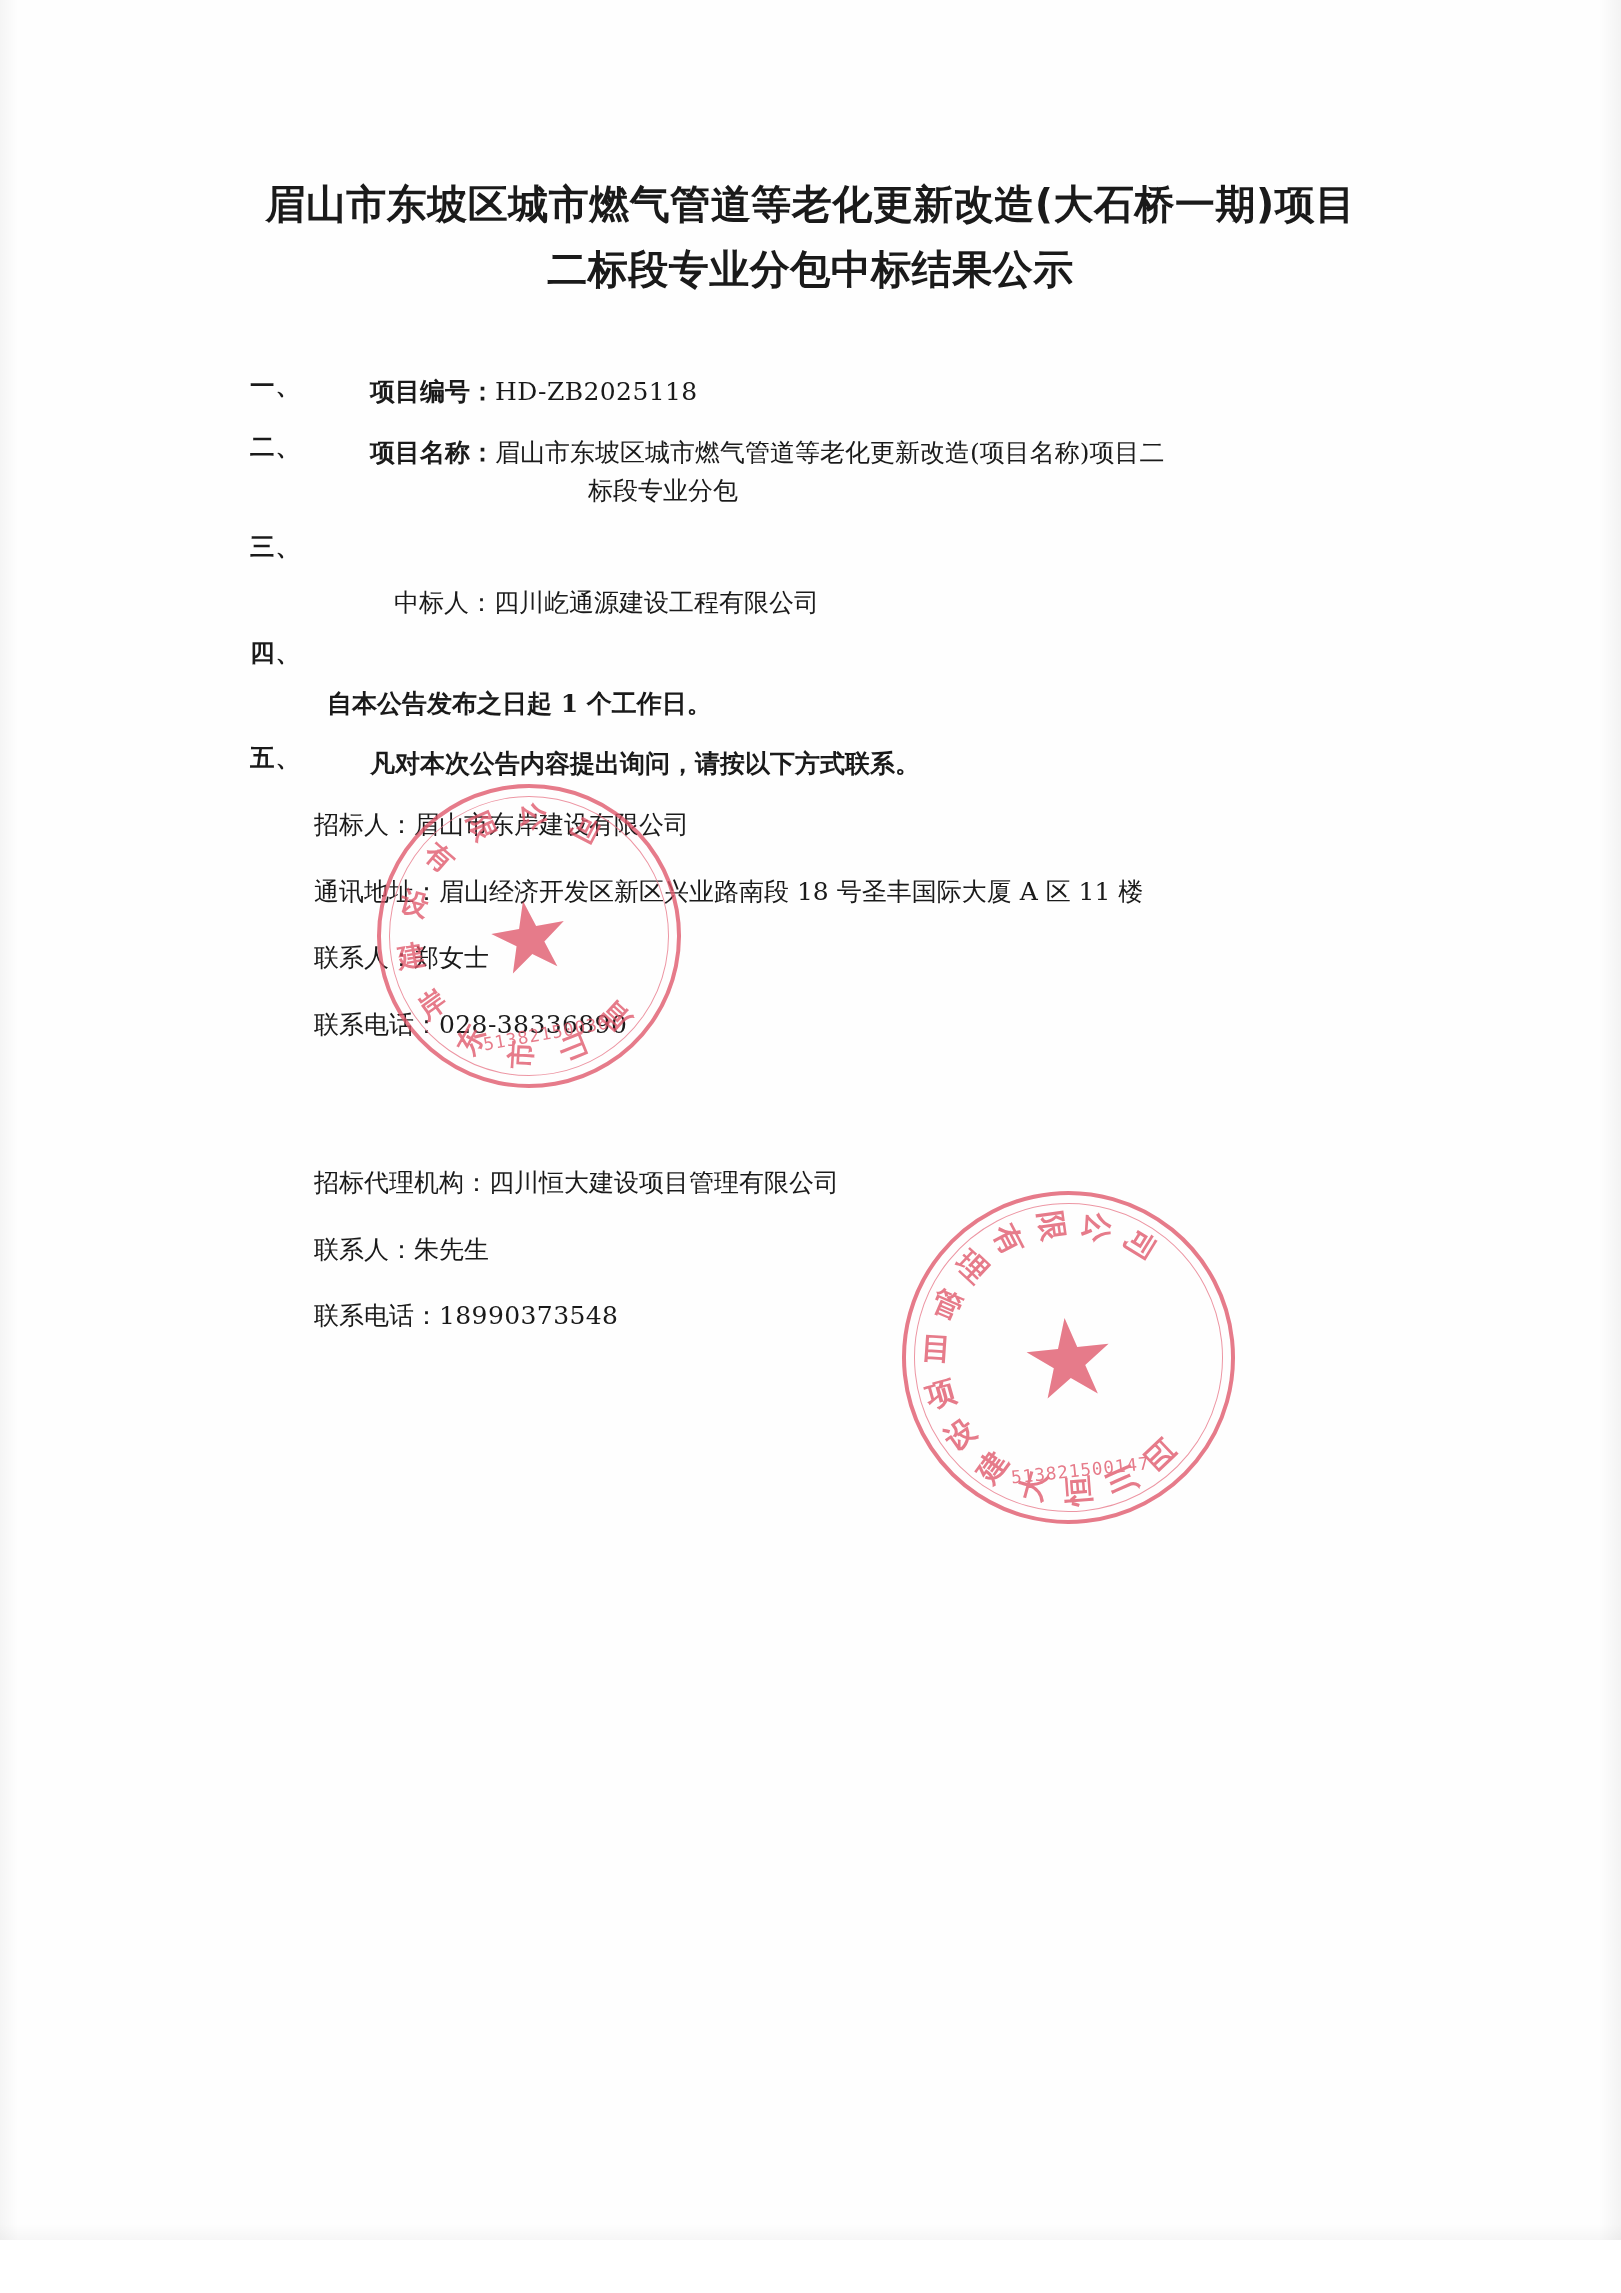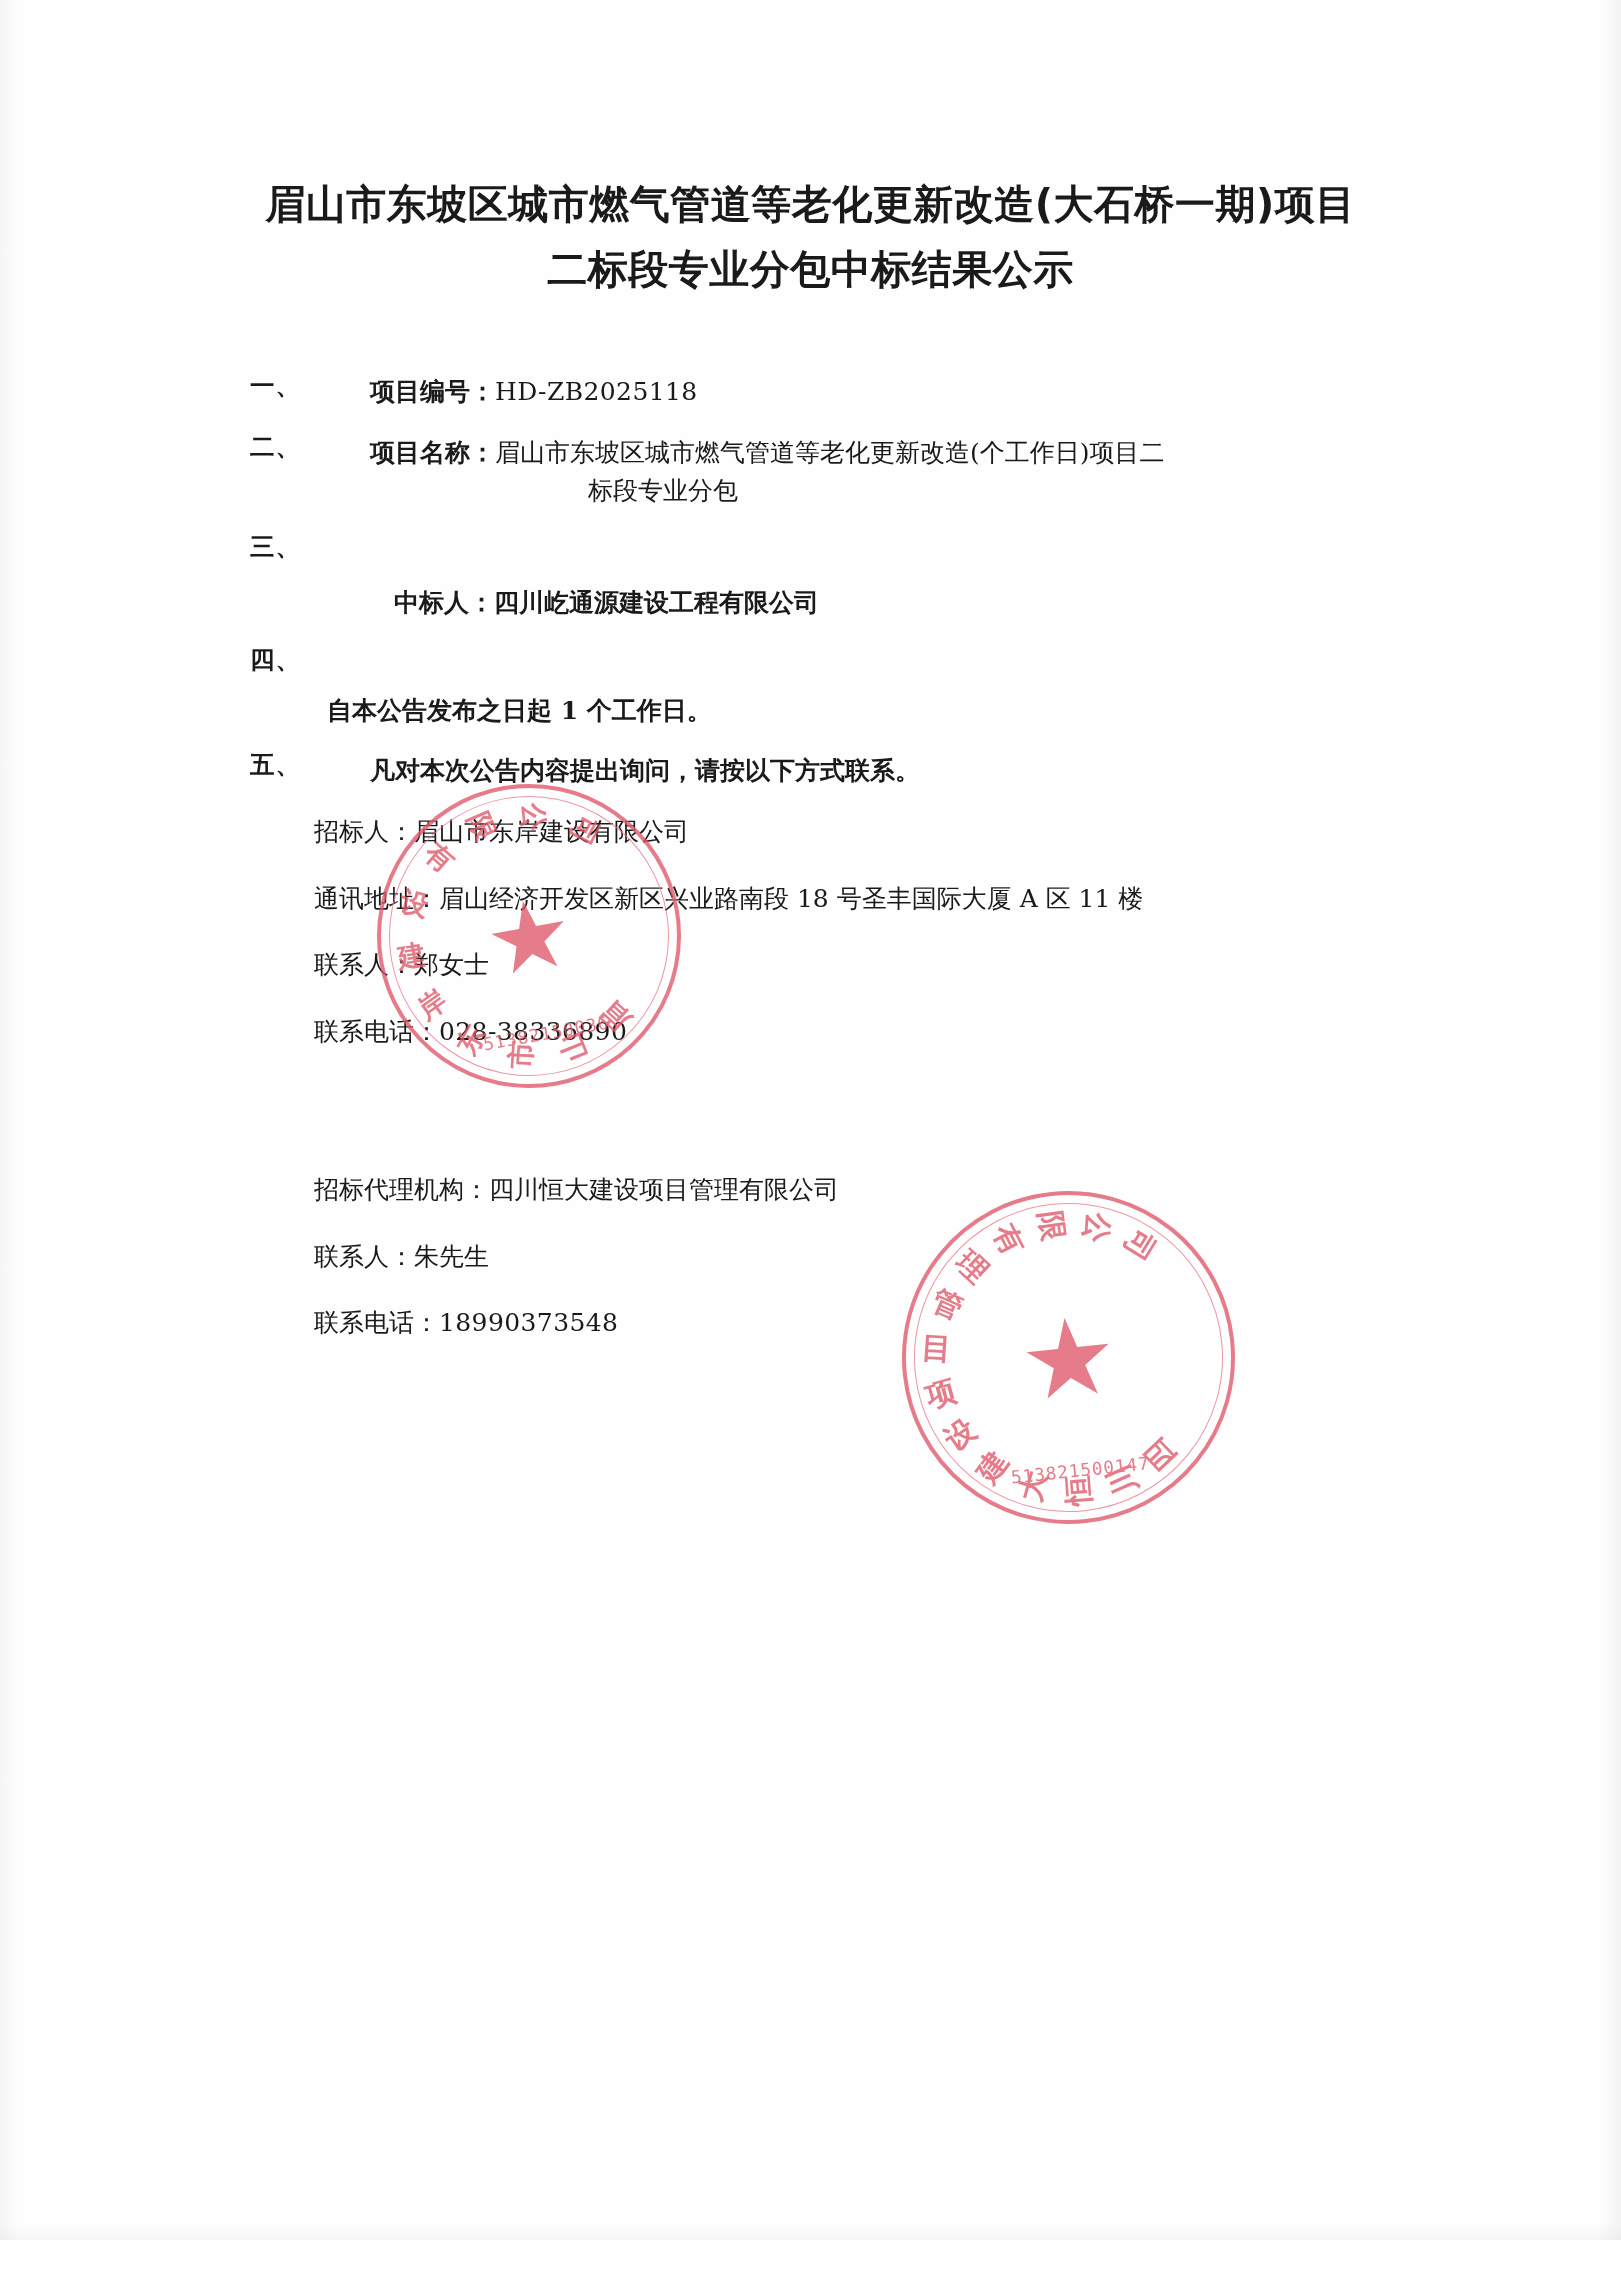--- a/index.html
+++ b/index.html
@@ -85,23 +85,22 @@
   }
   .row-text .value {
     font-family: "DejaVu Serif", "Liberation Serif", serif;
   }
   .mono-val {
     font-family: "DejaVu Serif", "Liberation Serif", serif;
     letter-spacing: 0.4px;
   }
   .indent-2 {
     margin-left: 144px;
-    margin-bottom: 25px;
+    margin-bottom: 18px;
     line-height: 1.5;
-    font-weight: bold;
   }
   .indent-hang {
     margin-left: 218px;
     line-height: 1.52;
   }
   .notice-line {
     margin-left: 77px;
     margin-bottom: 27.4px;
     font-weight: bold;
   }
@@ -210,21 +209,21 @@
       <div class="row">
         <div class="row-num">一、</div>
         <div class="row-text">
           <span class="label">项目编号：</span><span class="mono-val">HD-ZB2025118</span>
         </div>
       </div>
 
       <div class="row">
         <div class="row-num">二、</div>
         <div class="row-text">
-          <span class="label">项目名称：</span><span class="value">眉山市东坡区城市燃气管道等老化更新改造(个工作日)项目二</span>
+          <span class="label">项目名称：</span><span class="value">眉山市东坡区城市燃气管道等老化更新改造(项目名称)项目二</span>
           <div class="indent-hang">标段专业分包</div>
         </div>
       </div>
 
       <div class="row">
         <div class="row-num">三、</div>
       </div>
       <div class="indent-2">
         <span class="value">中标人：</span><span class="value">四川屹通源建设工程有限公司</span>
       </div>

